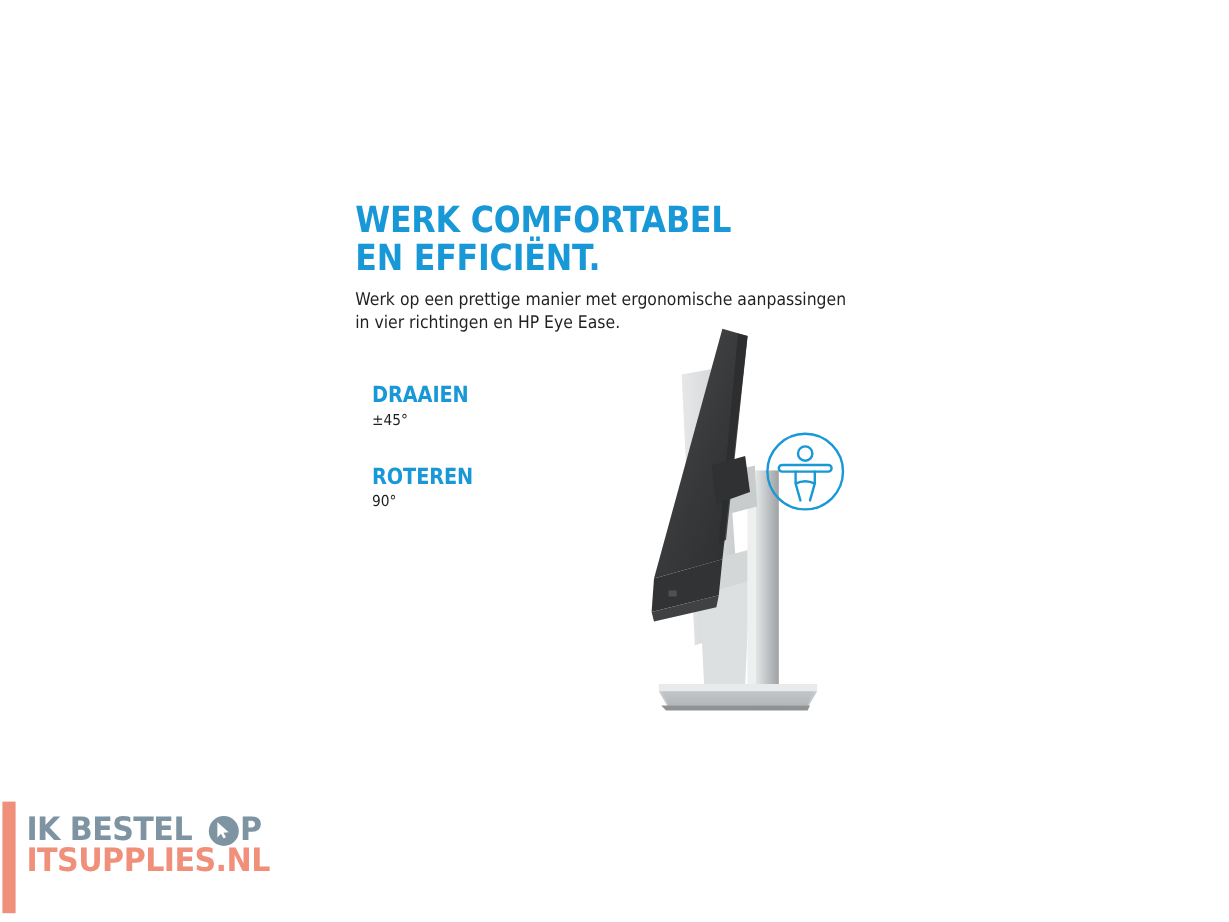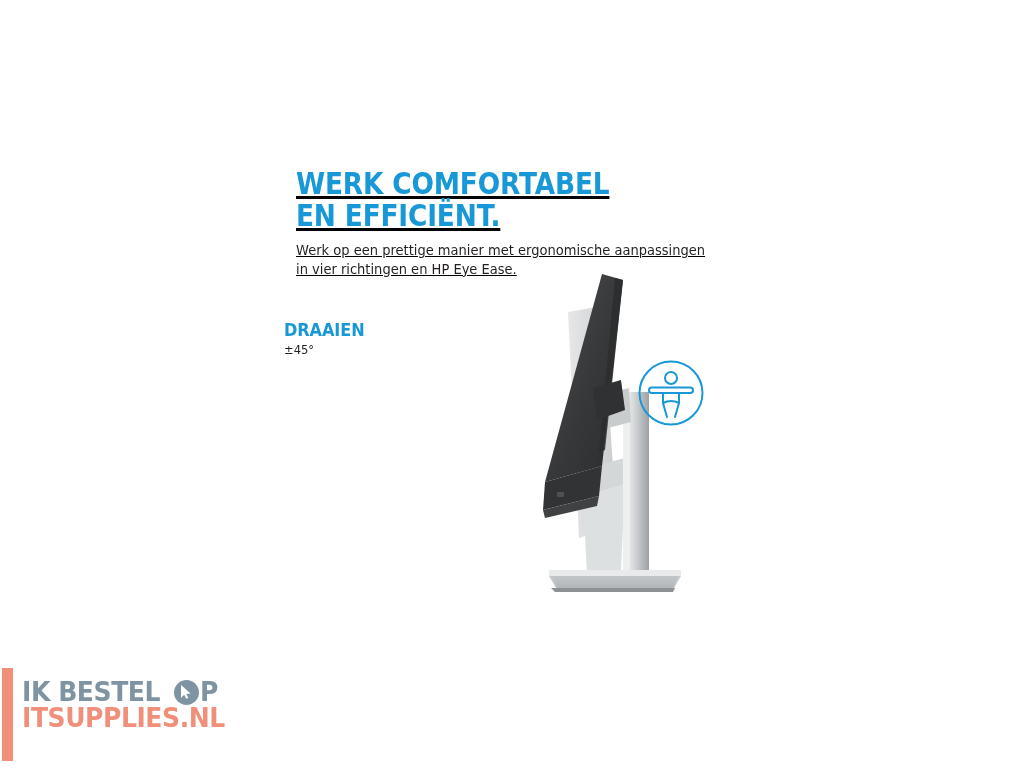--- a/index.html
+++ b/index.html
@@ -24,21 +24,20 @@
     height: 93px;
     background: #f0907b;
   }
 
   
   .text-col {
     position: absolute;
     left: 296px;
     top: 168px;
     width: 440px;
-    text-decoration: underline;
   }
 
   .headline {
     color: #1898d6;
     font-family: "DejaVu Sans", sans-serif;
     font-weight: bold;
     font-size: 30px;
     line-height: 32px;
     letter-spacing: -0.2px;
     margin: 0;
@@ -56,21 +55,21 @@
     font-size: 14.5px;
     line-height: 18.5px;
     transform: scaleX(0.9);
     transform-origin: left top;
     white-space: nowrap;
   }
 
   
   .specs {
     position: absolute;
-    left: 284px;
+    left: 310px;
     top: 320px;
     width: 230px;
   }
   .spec-block {
     height: 68px;
   }
   .spec-label {
     color: #1898d6;
     font-family: "DejaVu Sans", sans-serif;
     font-weight: bold;
@@ -166,20 +165,24 @@
   </p>
 </div>
 
 <div class="specs">
 
   <div class="spec-block">
     <div class="spec-label">DRAAIEN</div>
     <div class="spec-value">±45°</div>
   </div>
 
+  <div class="spec-block">
+    <div class="spec-label">ROTEREN</div>
+    <div class="spec-value">90°</div>
+  </div>
 
 
 
 </div>
 
 <div class="product">
   <svg width="230" height="345" viewBox="0 0 230 345" xmlns="http://www.w3.org/2000/svg">
     <defs>
       <linearGradient id="standGrad" x1="0" y1="0" x2="1" y2="0">
         <stop offset="0%" stop-color="#f2f3f3"></stop>

